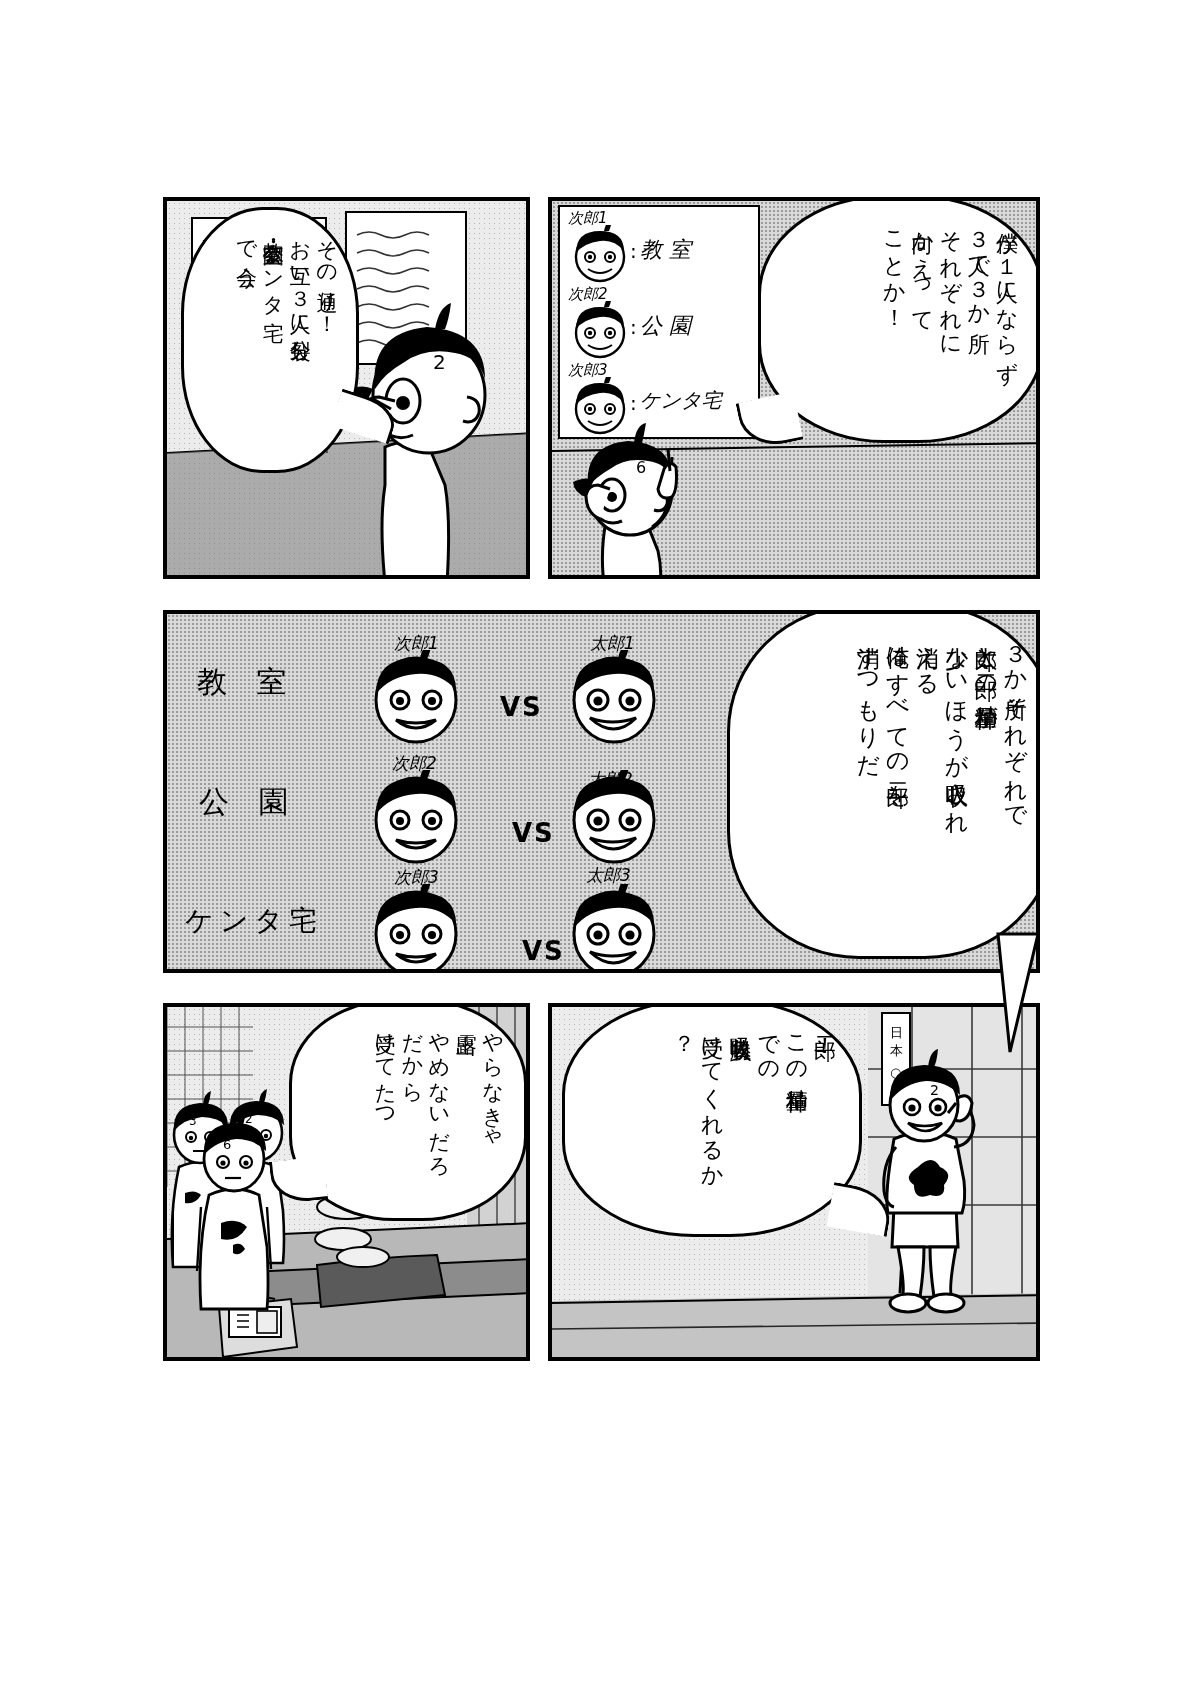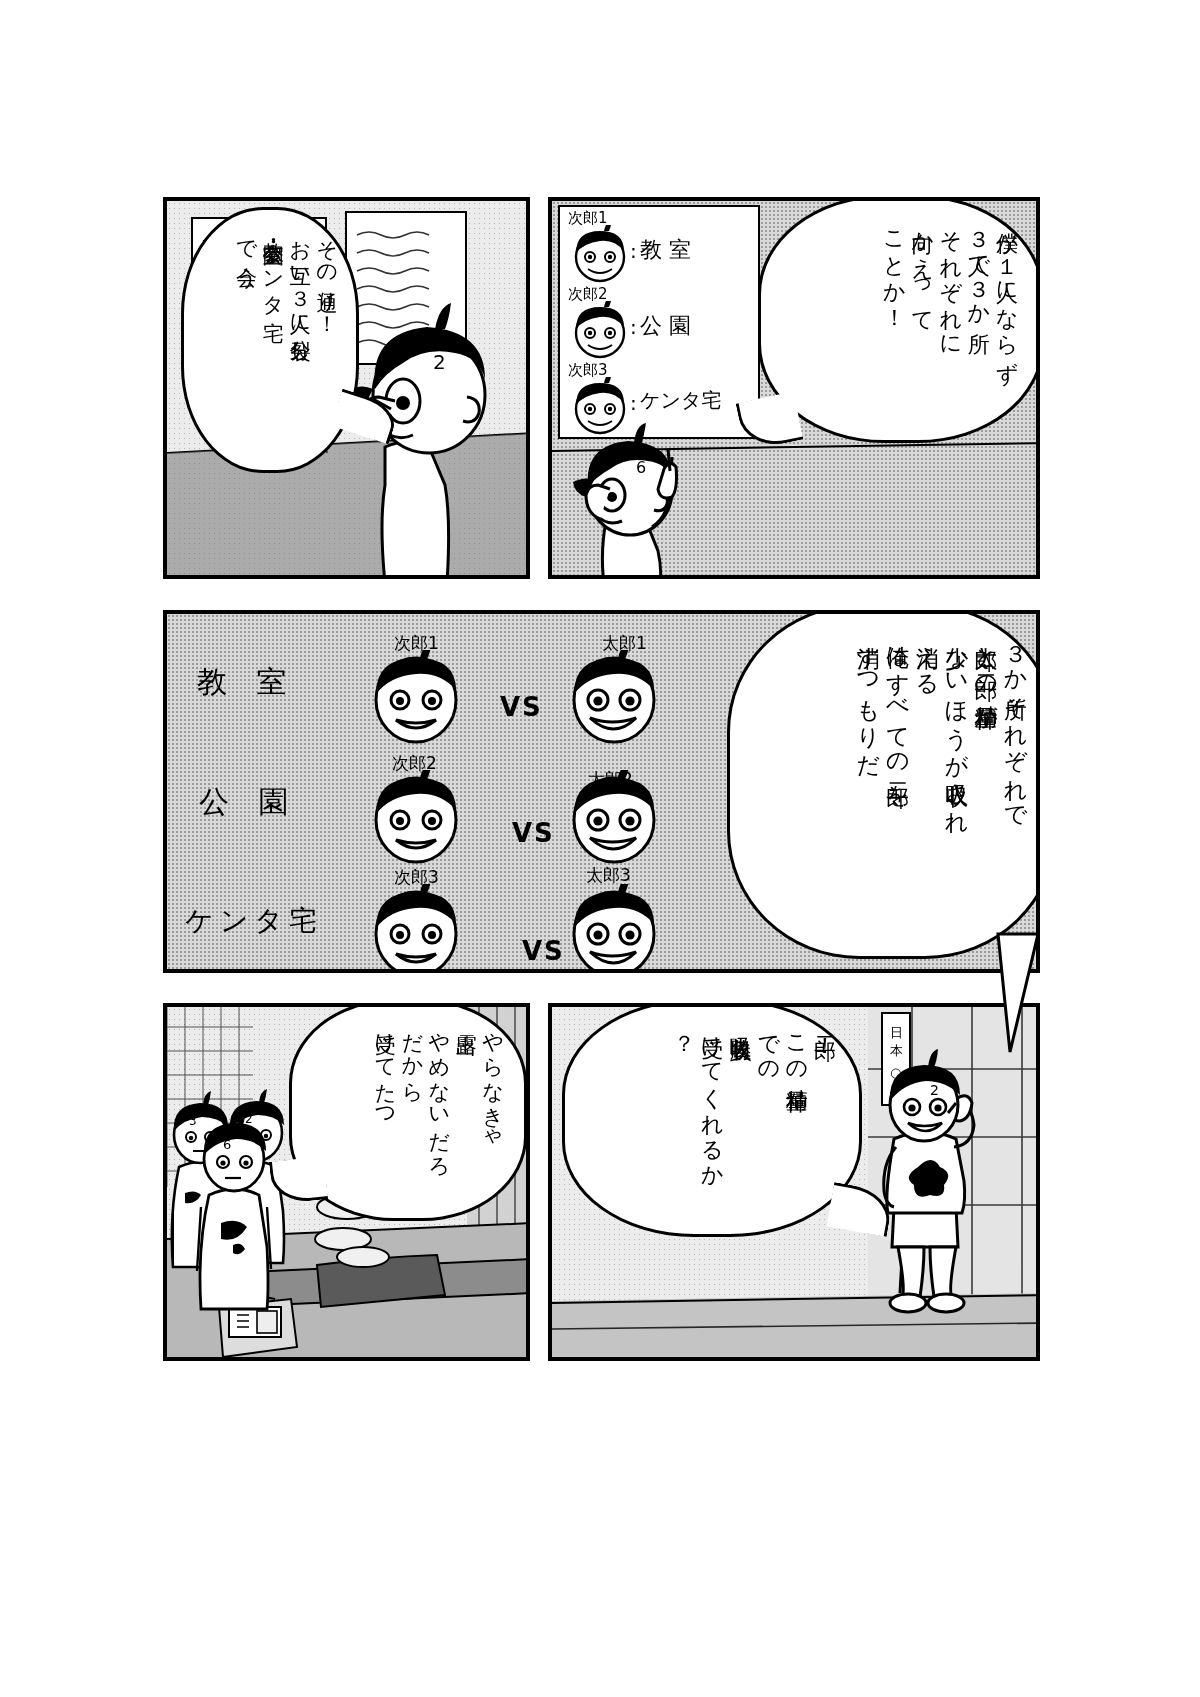--- a/index.html
+++ b/index.html
@@ -29,21 +29,21 @@
     background-color:#d9d9d9;
     background-image:radial-gradient(#9a9a9a 0.9px, transparent 1px);
     background-size:4px 4px;
   }
   .tone-light{
     background-color:#ececec;
     background-image:radial-gradient(#b5b5b5 0.8px, transparent 0.9px);
     background-size:5px 5px;
   }
 
-  .face-label{position:absolute;font-size:15px;font-family:"DejaVu Sans","Liberation Sans",sans-serif;}
+  .face-label{position:absolute;font-size:15px;font-family:"DejaVu Sans","Liberation Sans",sans-serif;font-style:italic;}
   .vs{position:absolute;font-size:26px;font-weight:bold;letter-spacing:2px;}
 
   .grid-label{position:absolute;font-size:30px;letter-spacing:10px;}
 </style>
 </head>
 <body>
 
 <div class="page">
 
   <div class="panel" style="left:163px;top:197px;width:367px;height:382px;">
@@ -211,21 +211,21 @@
         <ellipse cx="54" cy="50" rx="40" ry="42" fill="#fff" stroke="#000" stroke-width="3"></ellipse>
         <path d="M14 44 q0 -36 40 -36 q40 0 40 32 q-16 -18 -40 -16 q-26 2 -40 20 Z" fill="#000"></path>
         <path d="M58 9 q2 -14 12 -16 q-2 10 -5 16 Z" fill="#000"></path>
         <circle cx="38" cy="50" r="9" fill="#fff" stroke="#000" stroke-width="3"></circle>
           <circle cx="38" cy="51" r="4" fill="#000"></circle>
         <circle cx="70" cy="50" r="9" fill="#fff" stroke="#000" stroke-width="3"></circle>
           <circle cx="70" cy="51" r="4" fill="#000"></circle>
         <path d="M34 70 q20 16 40 0 q-20 6 -40 0 Z" fill="#fff" stroke="#000" stroke-width="3"></path>
       </svg>
       <div class="vs" style="left:148px;top:60px;">VS</div>
-      <div class="face-label" style="left:238px;top:0;font-size:17px;margin-left:12px;">太郎1</div>
+      <div class="face-label" style="left:238px;top:0;font-size:17px;">太郎1</div>
       <svg width="110" height="94" style="position:absolute;left:208px;top:18px;">
         <ellipse cx="54" cy="50" rx="40" ry="42" fill="#fff" stroke="#000" stroke-width="3"></ellipse>
         <path d="M14 44 q0 -36 40 -36 q40 0 40 32 q-16 -18 -40 -16 q-26 2 -40 20 Z" fill="#000"></path>
         <path d="M58 9 q2 -14 12 -16 q-2 10 -5 16 Z" fill="#000"></path>
         <circle cx="38" cy="50" r="10" fill="#fff" stroke="#000" stroke-width="3"></circle>
           <circle cx="38" cy="51" r="4.6" fill="#000"></circle>
         <circle cx="70" cy="50" r="10" fill="#fff" stroke="#000" stroke-width="3"></circle>
           <circle cx="70" cy="51" r="4.6" fill="#000"></circle>
         <path d="M30 68 q24 22 46 0 q-24 8 -46 0 Z" fill="#fff" stroke="#000" stroke-width="3"></path>
       </svg>

